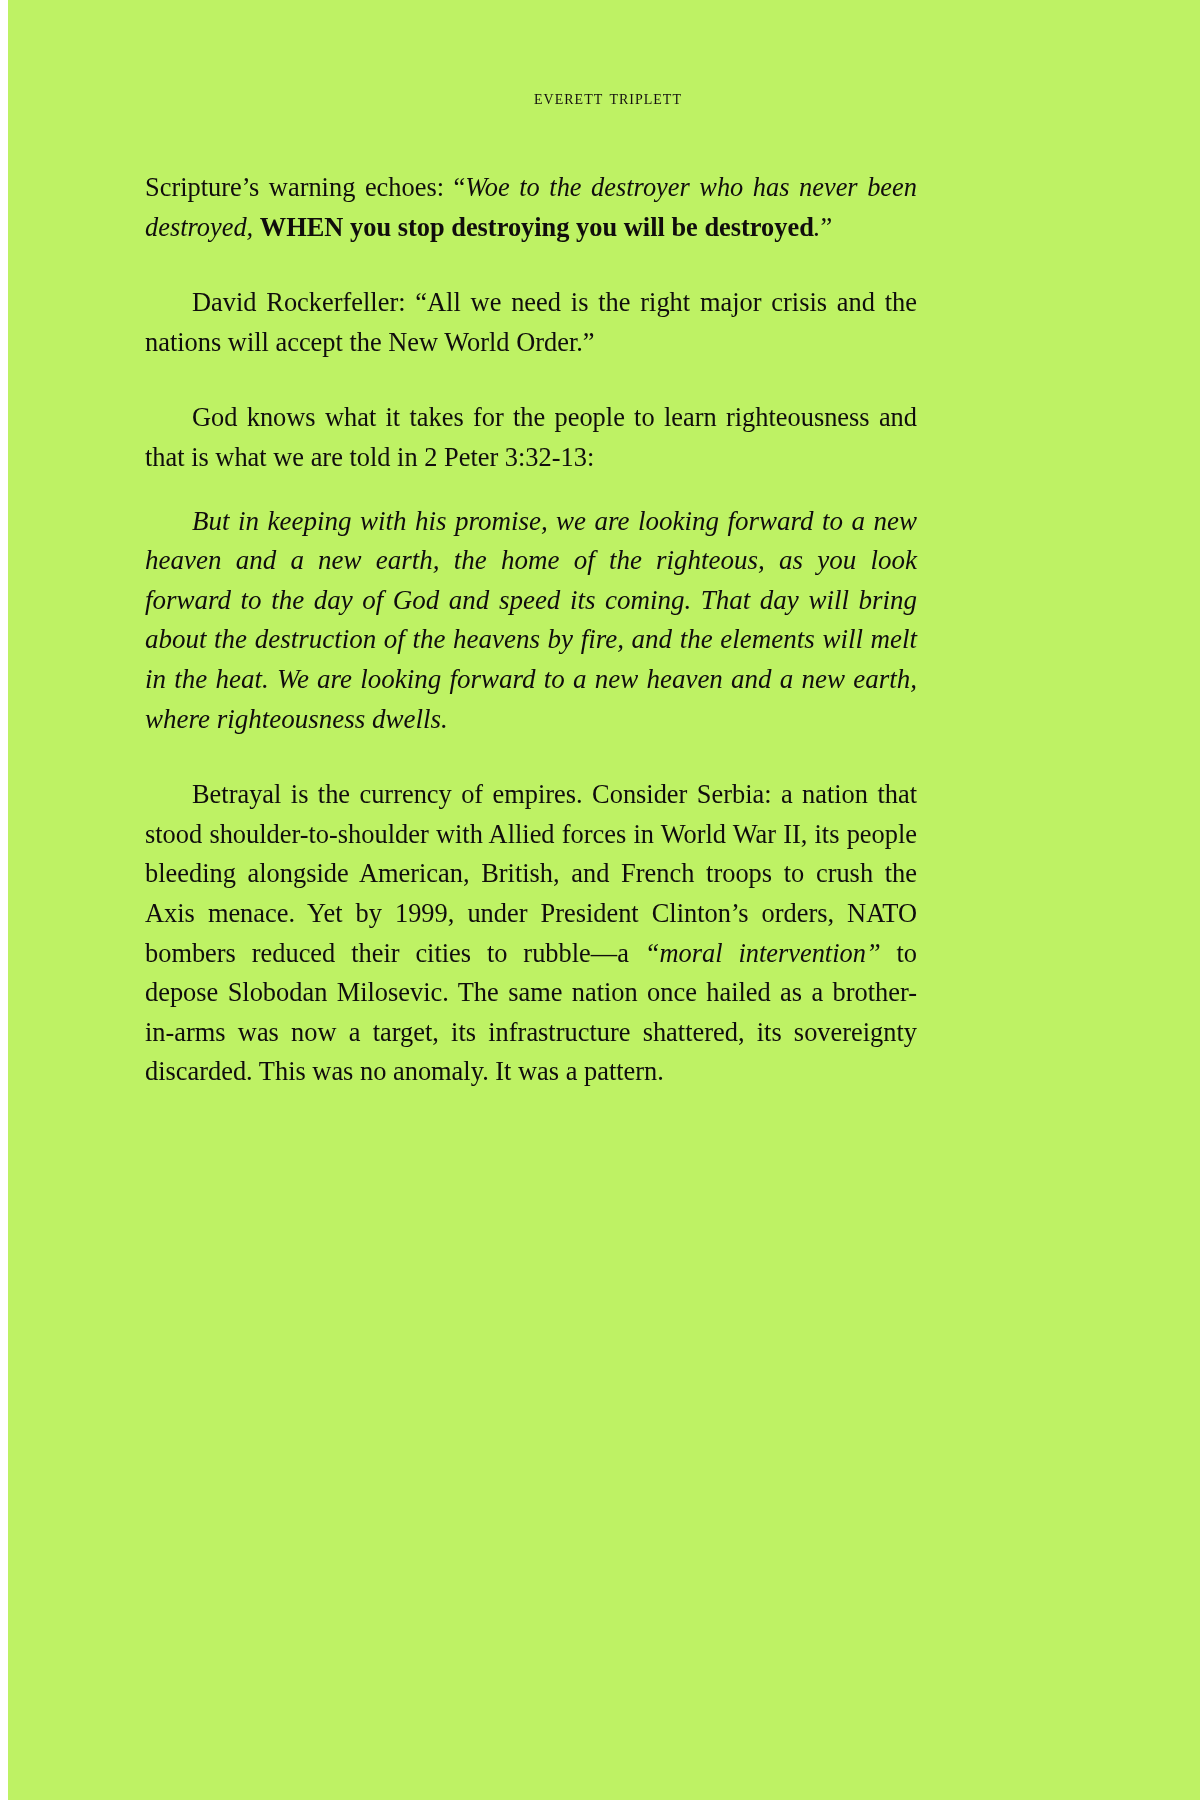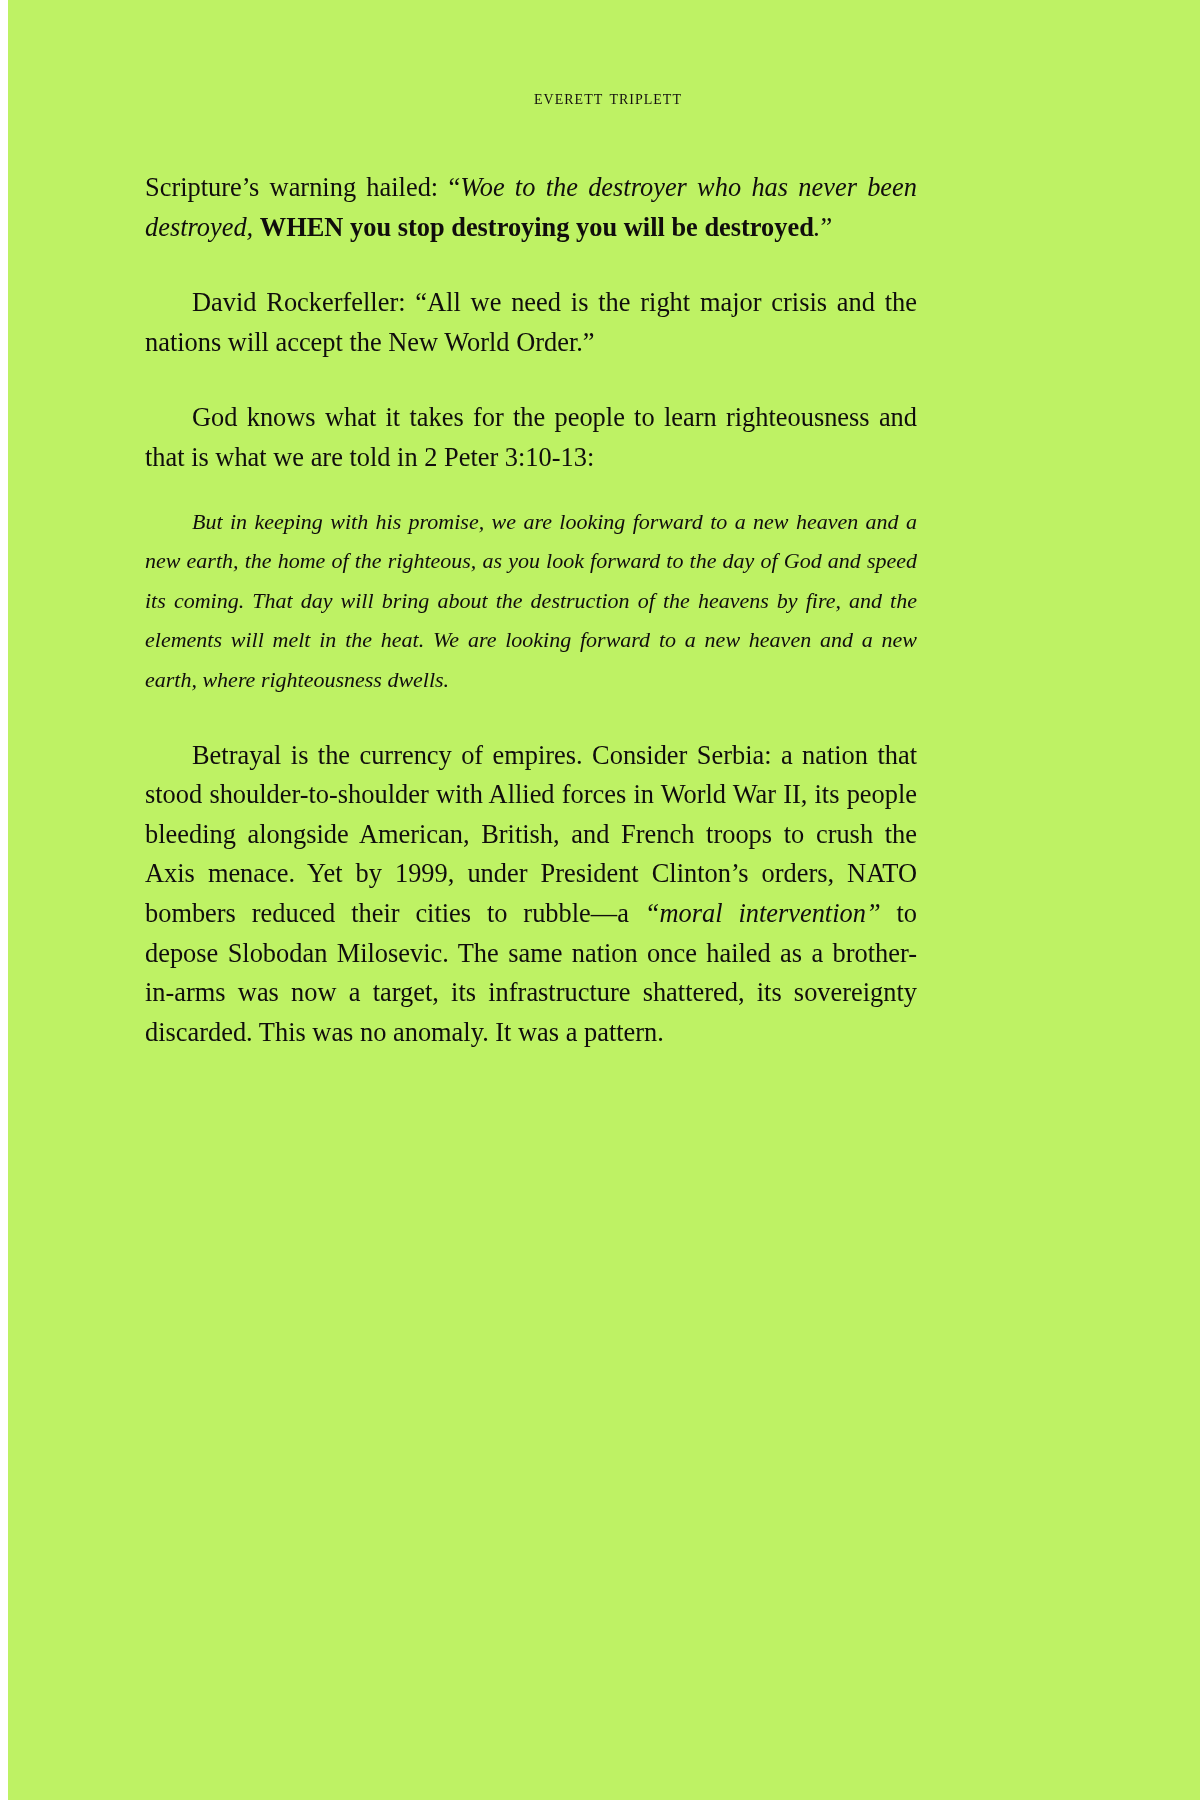--- a/index.html
+++ b/index.html
@@ -61,21 +61,21 @@
   }
   p.para.indent { text-indent: 47px; }
   p.para.gap    { margin-top: 36px; }
 
   .it  { font-style: italic; }
   .bi  { font-weight: bold; }
 
   
   p.blockquote {
     margin: 24px 0 12px 0;
-    font-size: 22px;
+    font-size: 27px;
     line-height: 39.6px;
     font-style: italic;
     text-align: justify;
     text-indent: 47px;
     color: #100d0c;
   }
 
   
   .folio {
     position: absolute;
@@ -89,27 +89,27 @@
 </style>
 </head>
 <body>
 
 <div class="page">
 
   <div class="running-head">Everett Triplett</div>
 
   <div class="textblock">
 
-    <p class="para"><span>Scripture’s warning hailed: “</span><span class="it">Woe to the destroyer who has never been destroyed, </span><span class="bi">WHEN you stop destroying you will be destroyed</span><span class="it">.</span><span>”</span></p>
+    <p class="para"><span>Scripture’s warning echoes: “</span><span class="it">Woe to the destroyer who has never been destroyed, </span><span class="bi">WHEN you stop destroying you will be destroyed</span><span class="it">.</span><span>”</span></p>
 
     <p class="para indent gap"><span>David Rockerfeller: “All we need is the right major crisis and the nations will accept the New World Order.”</span></p>
 
 
 
-    <p class="para indent gap"><span>God knows what it takes for the people to learn righteousness and that is what we are told in 2 Peter 3:10-13:</span></p>
+    <p class="para indent gap"><span>God knows what it takes for the people to learn righteousness and that is what we are told in 2 Peter 3:32-13:</span></p>
 
     <p class="blockquote"><span>But in keeping with his promise, we are looking forward to a new heaven and a new earth, the home of the righteous, as you look forward to the day of God and speed its coming. That day will bring about the destruction of the heavens by fire, and the elements will melt in the heat. We are looking forward to a new heaven and a new earth, where righteousness dwells.</span></p>
 
     <p class="para indent gap"><span>Betrayal is the currency of empires. Consider Serbia: a nation that stood shoulder-to-shoulder with Allied forces in World War II, its people bleeding alongside American, British, and French troops to crush the Axis menace. Yet by 1999, under President Clinton’s orders, NATO bombers reduced their cities to rubble—a </span><span class="it">“moral intervention”</span><span> to depose Slobodan Milosevic. The same nation once hailed as a brother-in-arms was now a target, its infrastructure shattered, its sovereignty discarded. This was no anomaly. It was a pattern.</span></p>
 
   </div>
 
 
 </div>
 

